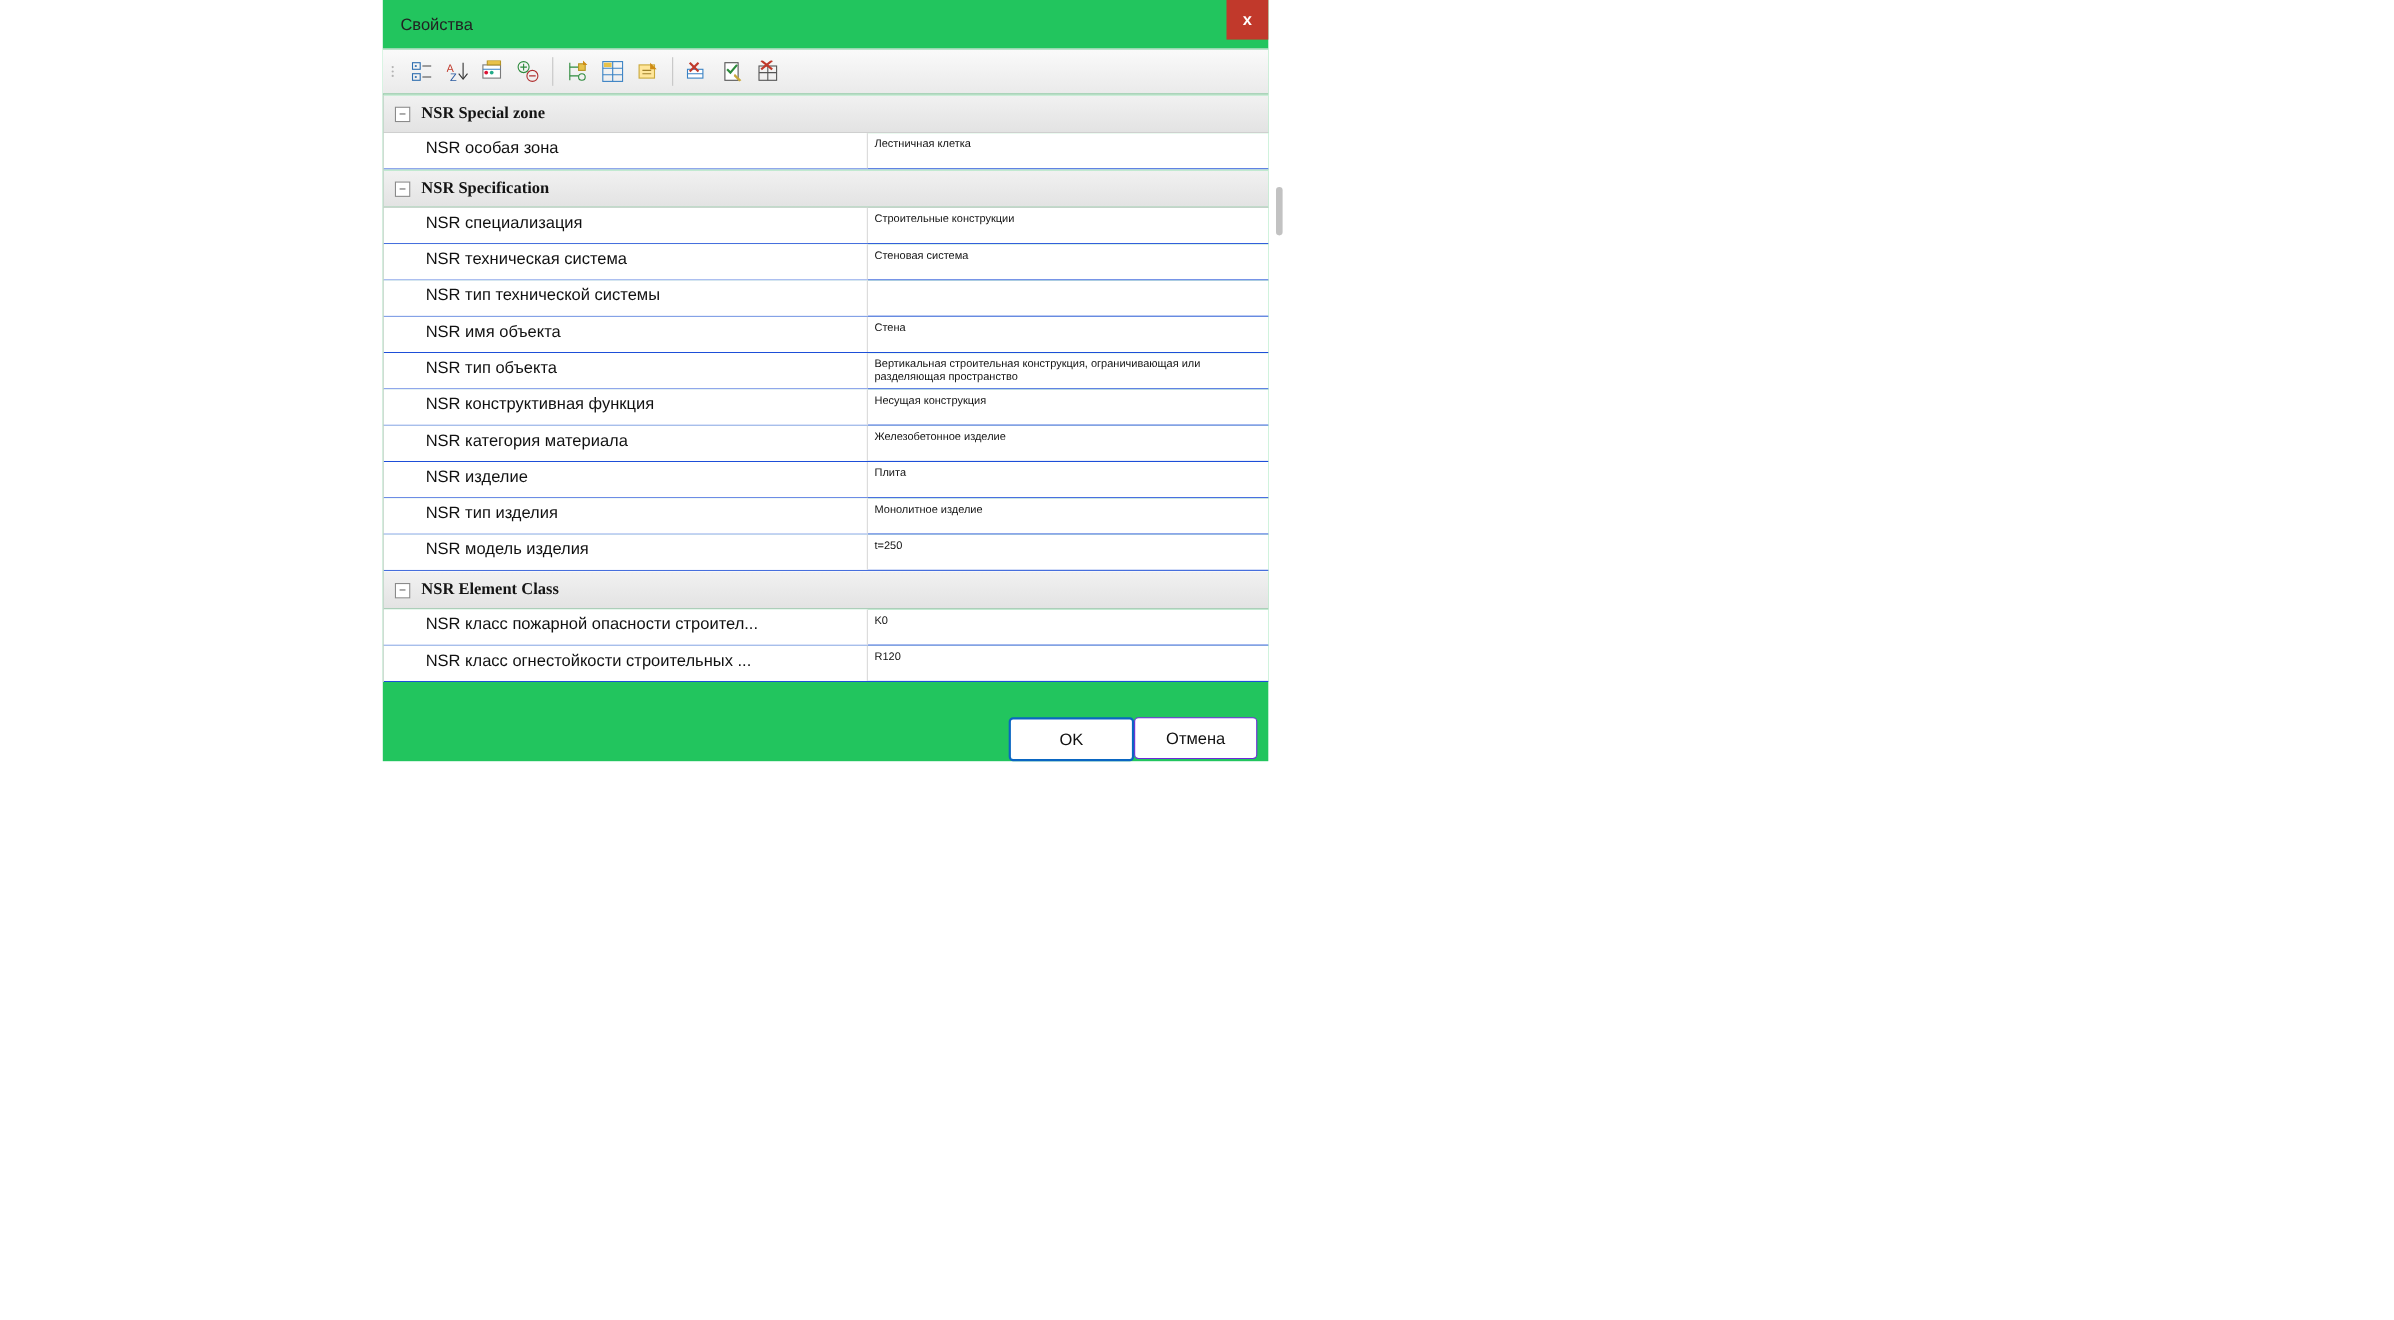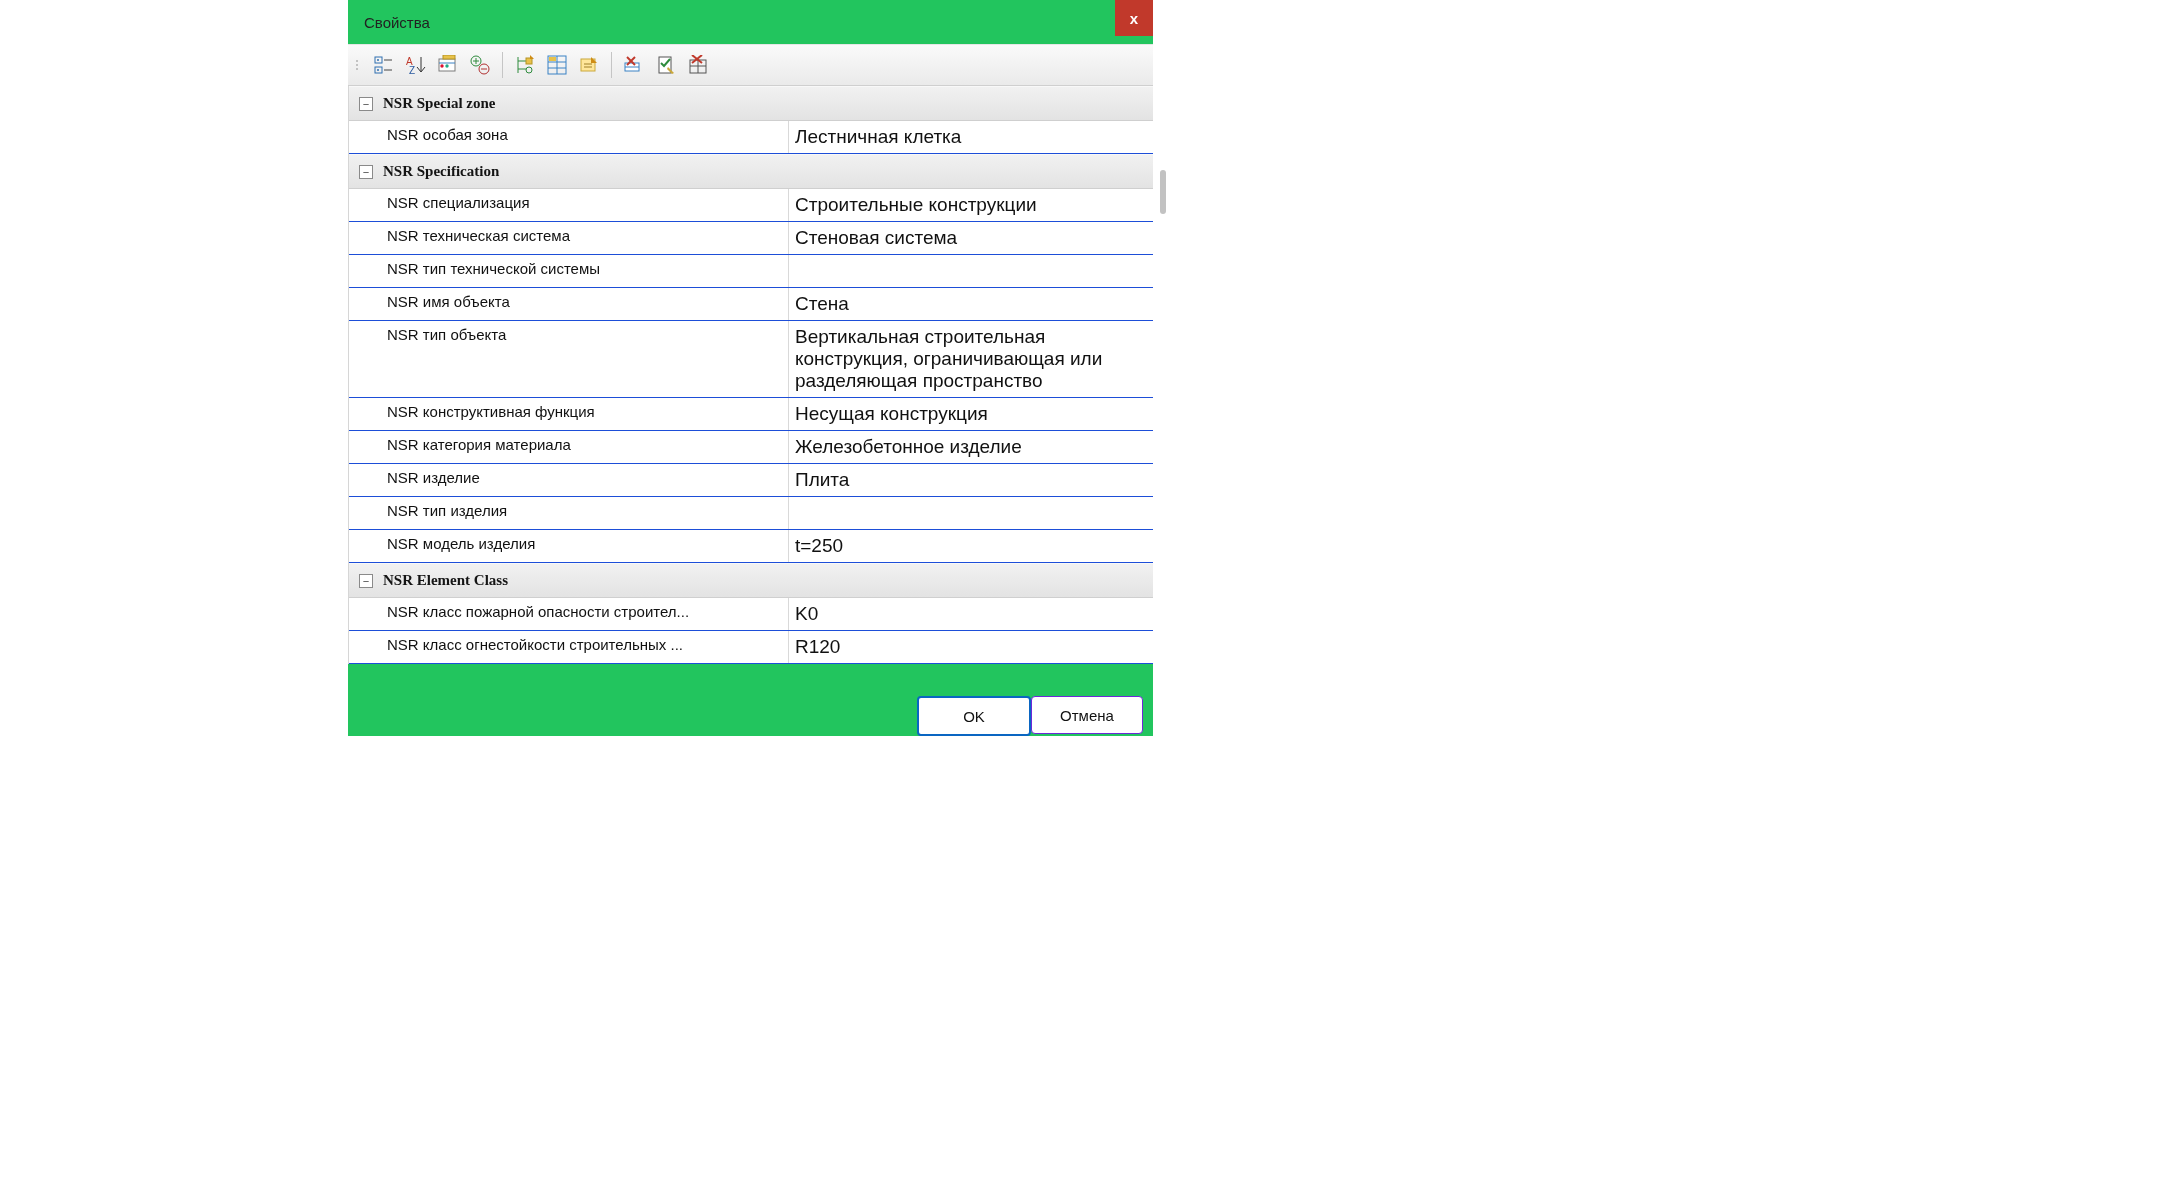--- a/index.html
+++ b/index.html
@@ -13,21 +13,21 @@
   .tb-sep{width:1px;height:26px;background:#c5c5c5;margin:0 2px}
   .grip{width:6px;height:24px;display:flex;flex-direction:column;justify-content:center;gap:2px;margin-right:2px}
   .grip i{display:block;width:2px;height:2px;background:#b3b3b3;border-radius:50%}
   .grid{border-left:1px solid #d6d6d6}
   .cat-row{display:flex;align-items:center;background:linear-gradient(#f1f1f1,#e3e3e3);border-bottom:1px solid #cfcfcf;border-top:1px solid #f8f8f8;height:33px}
   .cat-toggle{width:34px;display:flex;align-items:center;justify-content:center;cursor:pointer}
   .cat-toggle .box{width:12px;height:12px;border:1px solid #8a8a8a;background:#fff;display:flex;align-items:center;justify-content:center;font-size:11px;line-height:10px;color:#444}
   .cat-name{font-weight:bold;font-family:Liberation Serif, serif;font-size:15px;color:#141414}
   .prop-row{display:flex;border-bottom:1px solid #1d4ed8;background:#fff;min-height:32px}
   .prop-label{width:395px;border-right:1px solid #d9d9d9;padding:5px 6px 5px 38px;color:#111;font-size:15px;background:#fff;white-space:nowrap;overflow:hidden;text-overflow:ellipsis}
-  .prop-value{flex:1;padding:5px 6px;color:#111;font-size:19px}
+  .prop-value{flex:1;padding:5px 6px;color:#111;font-size:10px}
   .body-scroll{position:relative}
   .scroll-thumb{position:absolute;right:-13px;top:84px;width:6px;height:44px;background:#c2c2c2;border-radius:3px}
   .footer{display:flex;justify-content:flex-end;padding:32px 10px 0 0}
   .btn{min-width:110px;height:36px;border:1px solid #6d28d9;background:#fff;border-radius:4px;font-size:15px;color:#111;display:flex;align-items:center;justify-content:center;cursor:pointer}
   .btn.primary{border:2px solid #0a66c2;color:#111}
   svg{display:block}
 </style>
 </head>
 <body>
 
@@ -187,20 +187,21 @@
           <div class="prop-row">
             <div class="prop-label">NSR категория материала</div>
             <div class="prop-value">Железобетонное изделие</div>
           </div>
           <div class="prop-row">
             <div class="prop-label">NSR изделие</div>
             <div class="prop-value">Плита</div>
           </div>
           <div class="prop-row">
             <div class="prop-label">NSR тип изделия</div>
+            <div class="prop-value">Монолитное изделие</div>
           </div>
           <div class="prop-row">
             <div class="prop-label">NSR модель изделия</div>
             <div class="prop-value">t=250</div>
           </div>
           <div class="cat-row">
             <div class="cat-toggle">
               <div class="box">−</div>
             </div>
             <div class="cat-name">NSR Element Class</div>

